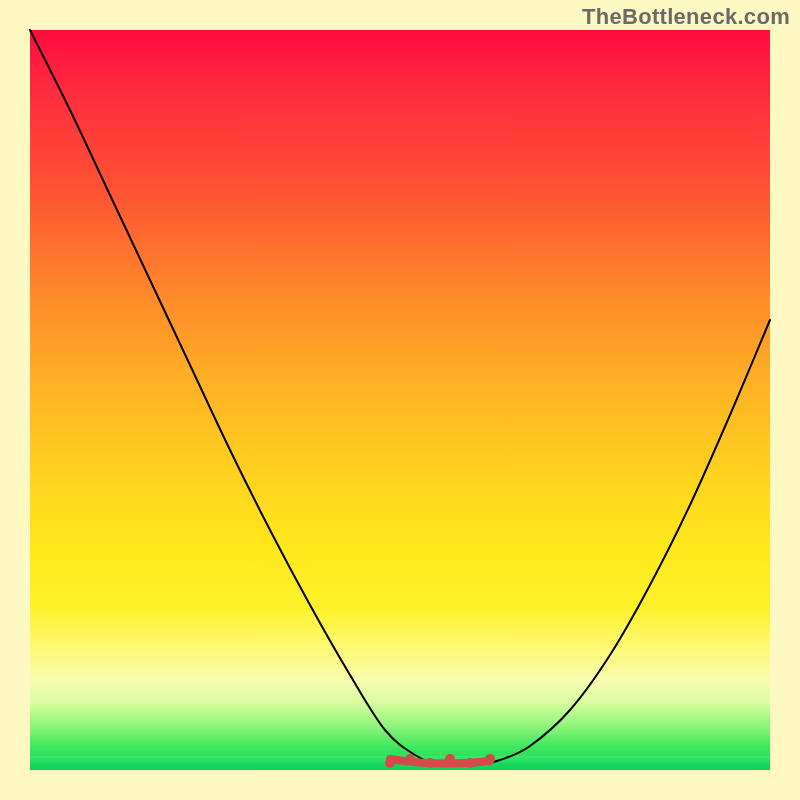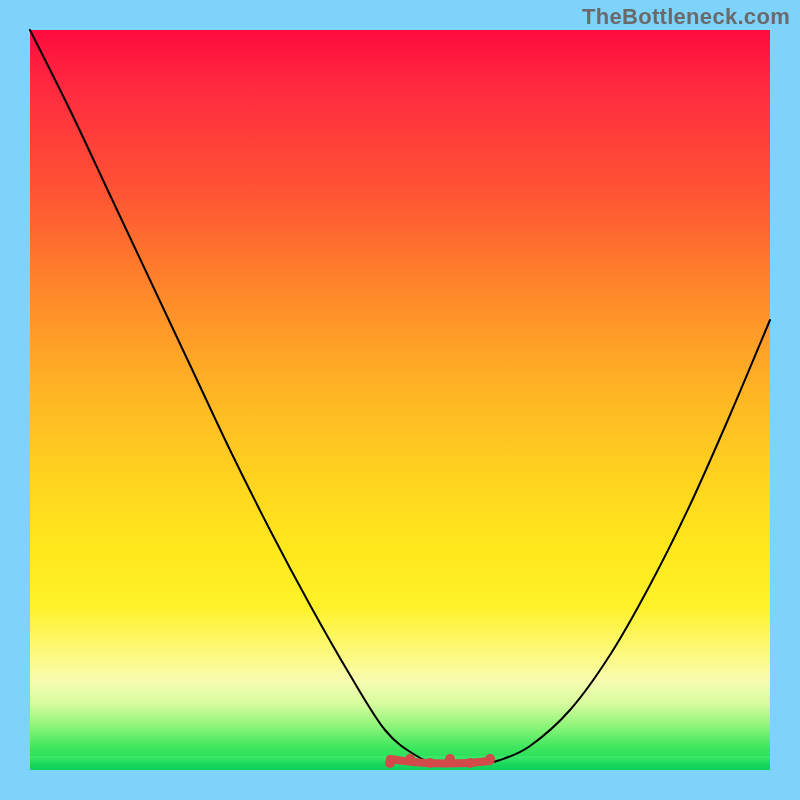--- a/index.html
+++ b/index.html
@@ -8,21 +8,21 @@
     width: 800px;
     height: 800px;
     background: #000;
     overflow: hidden;
     font-family: Arial, Helvetica, sans-serif;
   }
   .frame {
     position: relative;
     width: 800px;
     height: 800px;
-    background: #7dd3fc;
+    background: #fef9c3;
   }
   .watermark {
     position: absolute;
     top: 4px;
     right: 10px;
     color: #6a6a6a;
     font-size: 22px;
     font-weight: 600;
     letter-spacing: 0.3px;
     z-index: 10;

